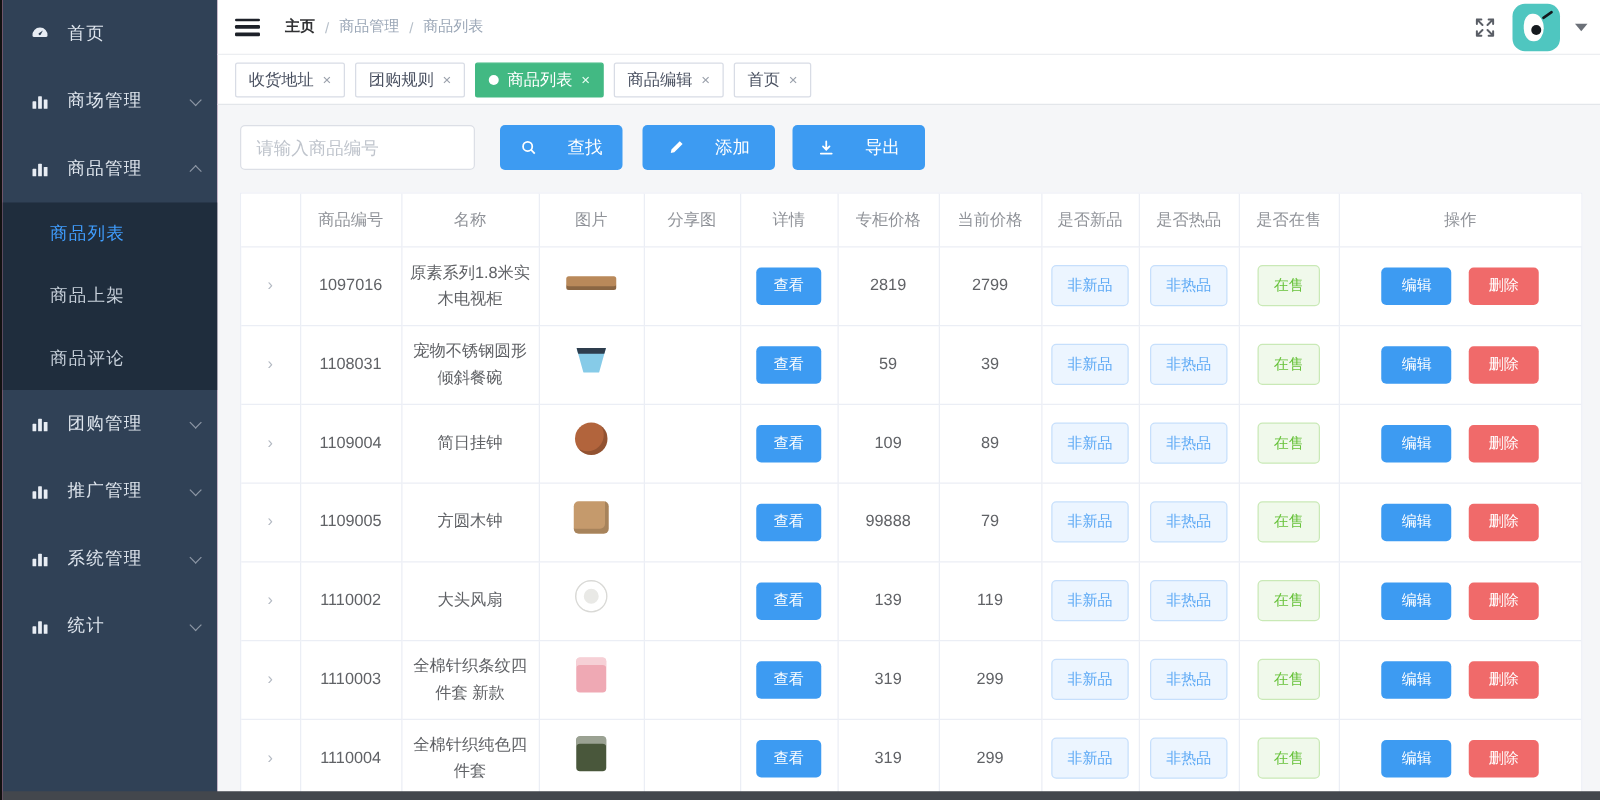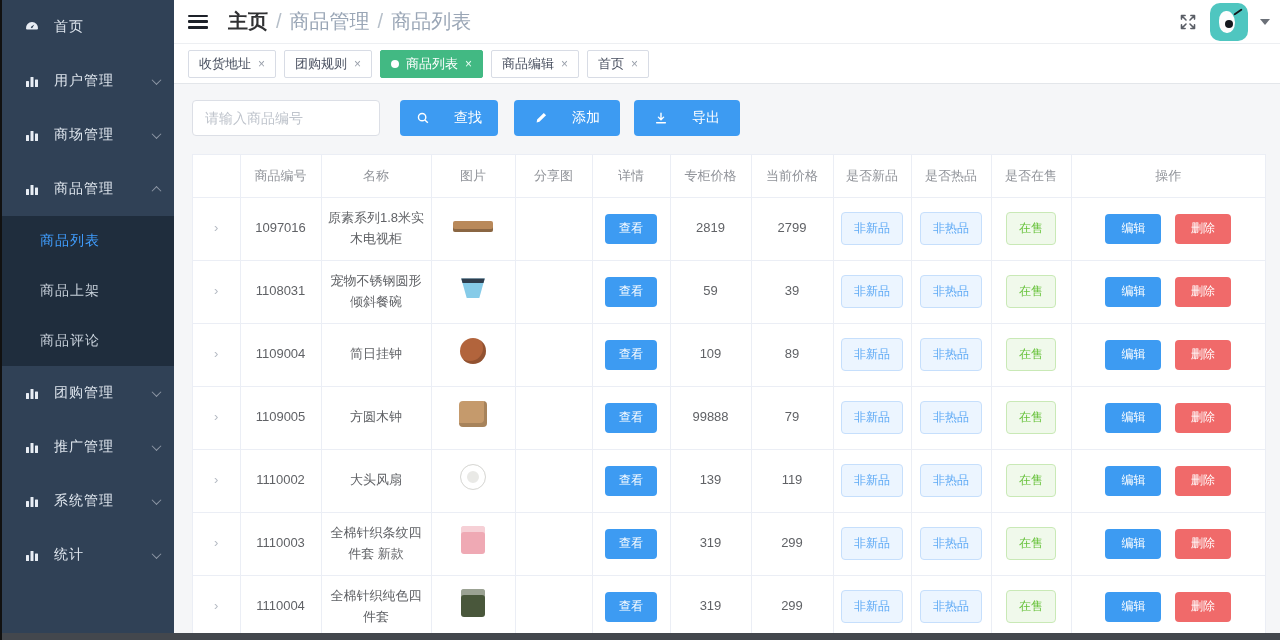--- a/index.html
+++ b/index.html
@@ -17,21 +17,21 @@
   .chev.up { transform:rotate(-135deg) translate(-1px,-1px); }
   .submenu { background:#1f2d3d; }
   .sub-item { height:50px; display:flex; align-items:center; padding-left:38px; color:#c7d0da; cursor:pointer; letter-spacing:1px; }
   .sub-item.active { color:#409eff; }
 
   
   .main { flex:1; display:flex; flex-direction:column; height:100%; }
   .navbar { height:44px; background:#fff; display:flex; align-items:center; padding:0 14px; border-bottom:1px solid #eef0f3; }
   .hamburger { width:20px; height:14px; display:flex; flex-direction:column; justify-content:space-between; cursor:pointer; margin-right:20px; }
   .hamburger i { display:block; height:2.5px; background:#1d2129; border-radius:1px; }
-  .breadcrumb { font-size:20px; display:flex; align-items:center; gap:8px; }
+  .breadcrumb { font-size:12px; display:flex; align-items:center; gap:8px; }
   .bc-home { color:#303133; font-weight:bold; cursor:pointer; }
   .bc-sep { color:#b6bfc9; }
   .bc-item { color:#9aa6b6; }
   .nav-right { margin-left:auto; display:flex; align-items:center; gap:12px; }
   .fs-icon { width:20px; height:20px; color:#5a5e66; cursor:pointer; }
   .avatar { width:38px; height:38px; border-radius:10px; background:#4fc6c0; position:relative; cursor:pointer; overflow:hidden; }
   .avatar .blob { position:absolute; left:9px; top:8px; width:16px; height:22px; background:#fdfdfd; border-radius:45% 55% 50% 50%; }
   .avatar .dot { position:absolute; left:15px; top:17px; width:8px; height:8px; background:#14181d; border-radius:50%; }
   .avatar .stick { position:absolute; right:5px; top:8px; width:10px; height:2px; background:#14181d; transform:rotate(-35deg); border-radius:1px; }
   .caret-down { width:0; height:0; border-left:5px solid transparent; border-right:5px solid transparent; border-top:6px solid #6b7078; cursor:pointer; }
@@ -90,31 +90,20 @@
 <div class="app">
 
   <aside class="sidebar">
     <div class="side-item">
       <span class="s-icon">
         <svg viewBox="0 0 16 16" fill="currentColor">
             <path d="M8 3a6 6 0 0 0-6 6.6c.05.5.5.9 1 .9h10c.5 0 .95-.4 1-.9A6 6 0 0 0 8 3zm.6 5.6a.9.9 0 1 1-1.2-1.2l2.9-2 -1.7 3.2z"></path>
           </svg>
       </span>
       <span class="s-label">首页</span>
-    </div>
-    <div class="side-item">
-      <span class="s-icon">
-        <svg viewBox="0 0 16 16" fill="currentColor">
-            <rect x="2" y="8" width="3" height="6" rx="0.5"></rect>
-            <rect x="6.5" y="4" width="3" height="10" rx="0.5"></rect>
-            <rect x="11" y="6.5" width="3" height="7.5" rx="0.5"></rect>
-          </svg>
-      </span>
-      <span class="s-label">用户管理</span>
-      <span class="chev down"></span>
     </div>
     <div class="side-item">
       <span class="s-icon">
         <svg viewBox="0 0 16 16" fill="currentColor">
             <rect x="2" y="8" width="3" height="6" rx="0.5"></rect>
             <rect x="6.5" y="4" width="3" height="10" rx="0.5"></rect>
             <rect x="11" y="6.5" width="3" height="7.5" rx="0.5"></rect>
           </svg>
       </span>
       <span class="s-label">商场管理</span>

